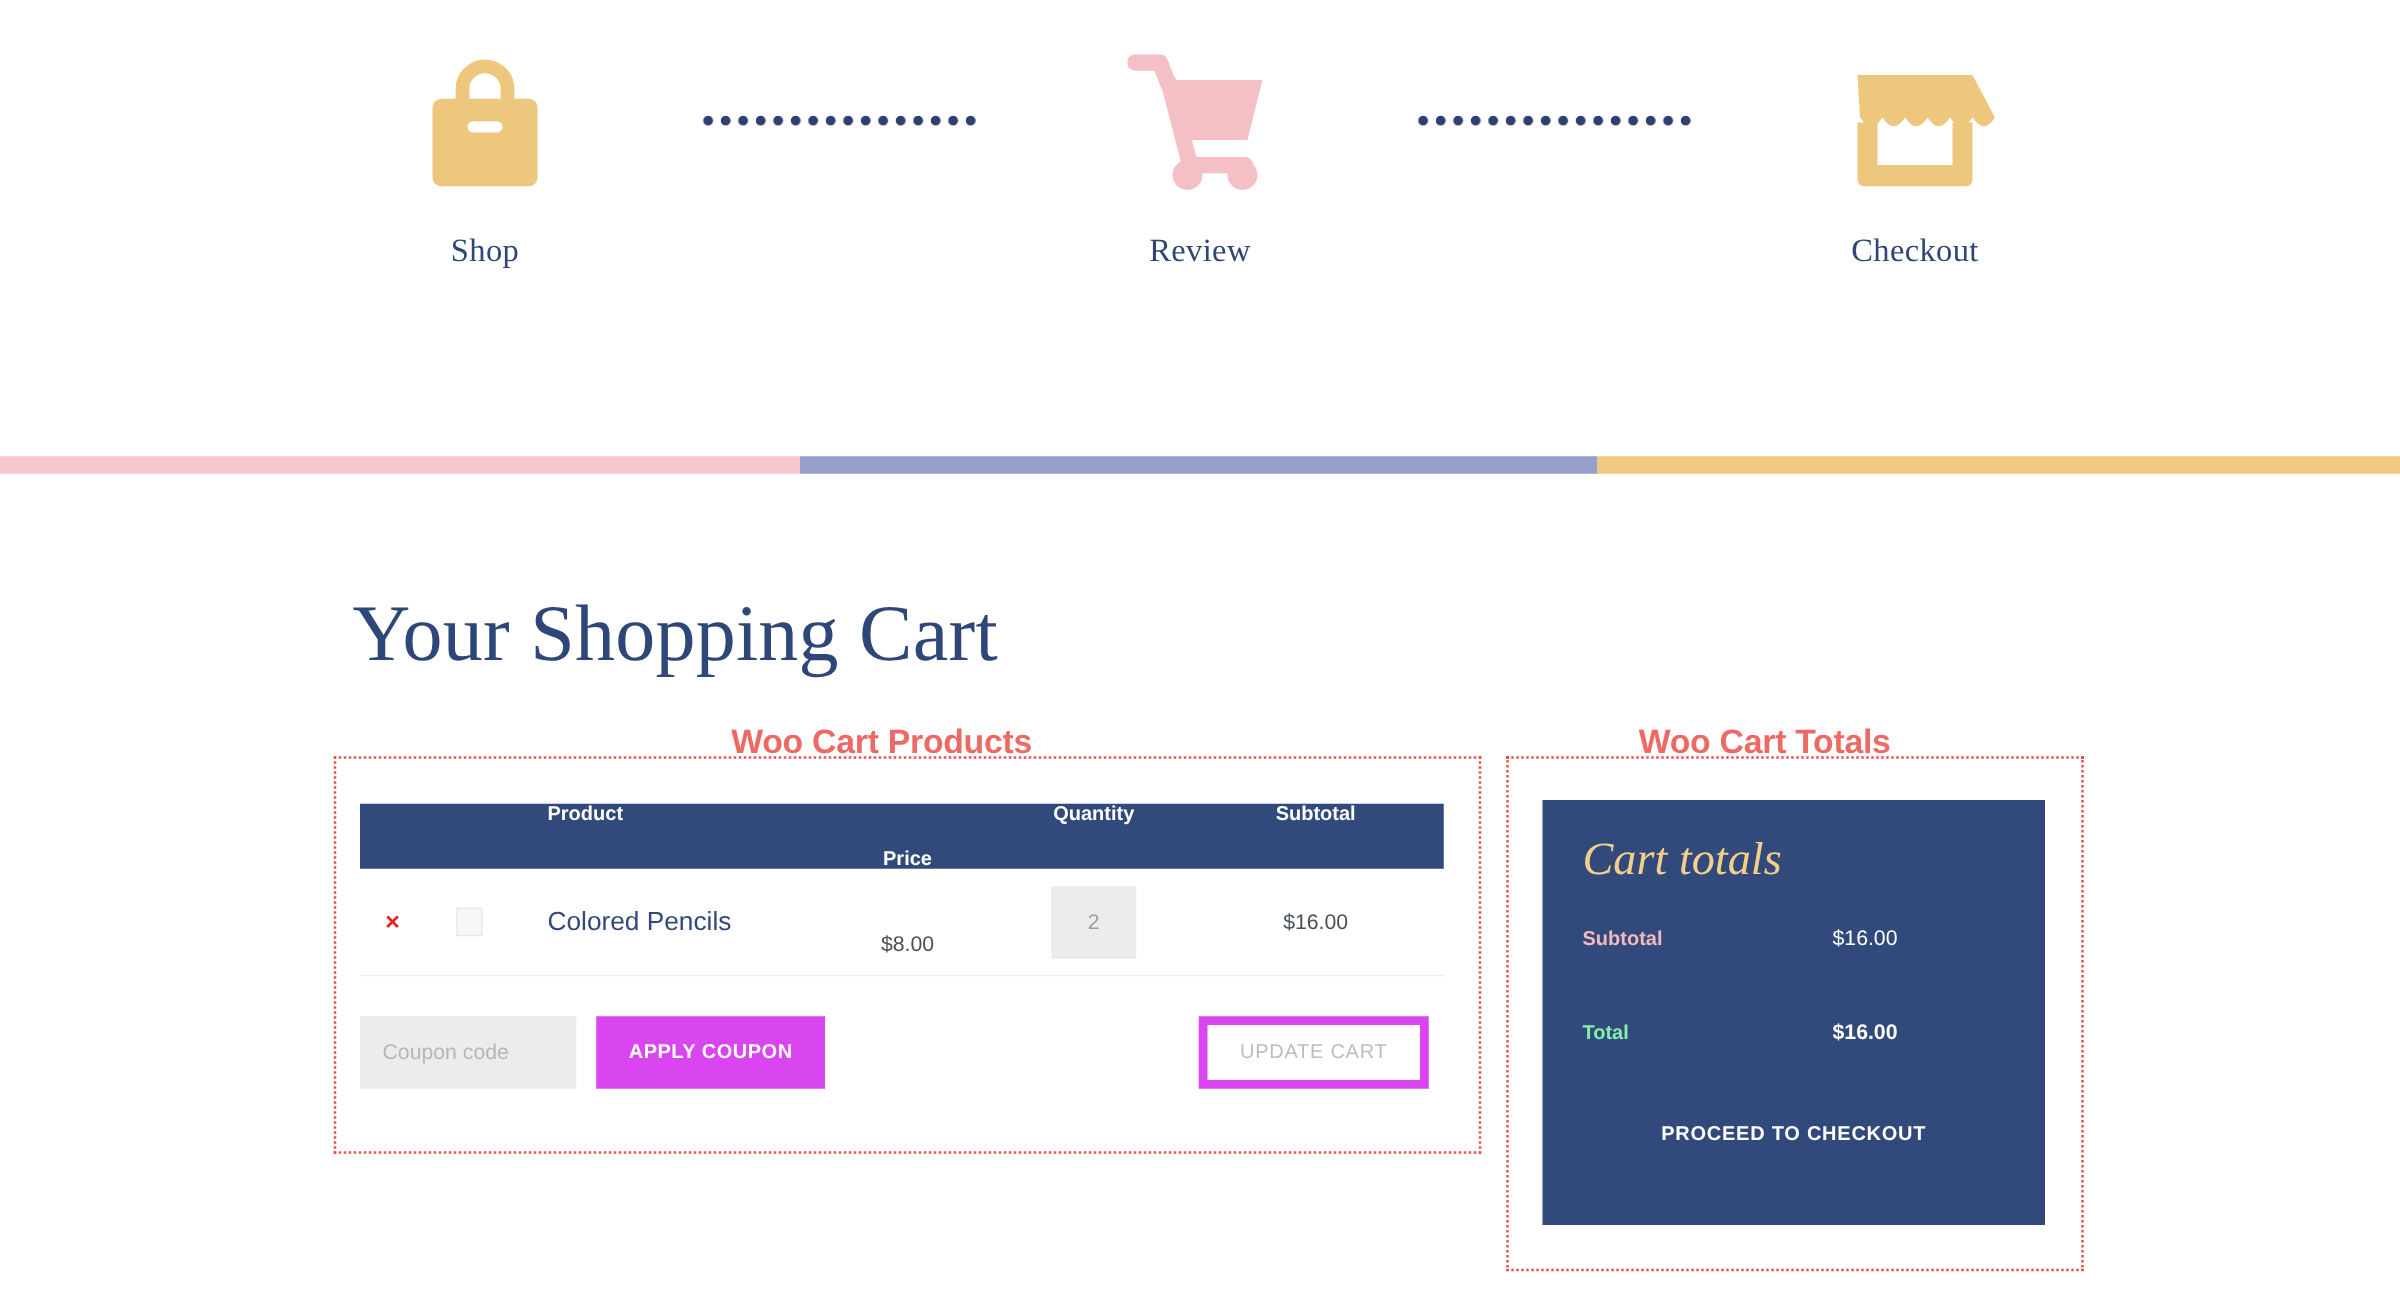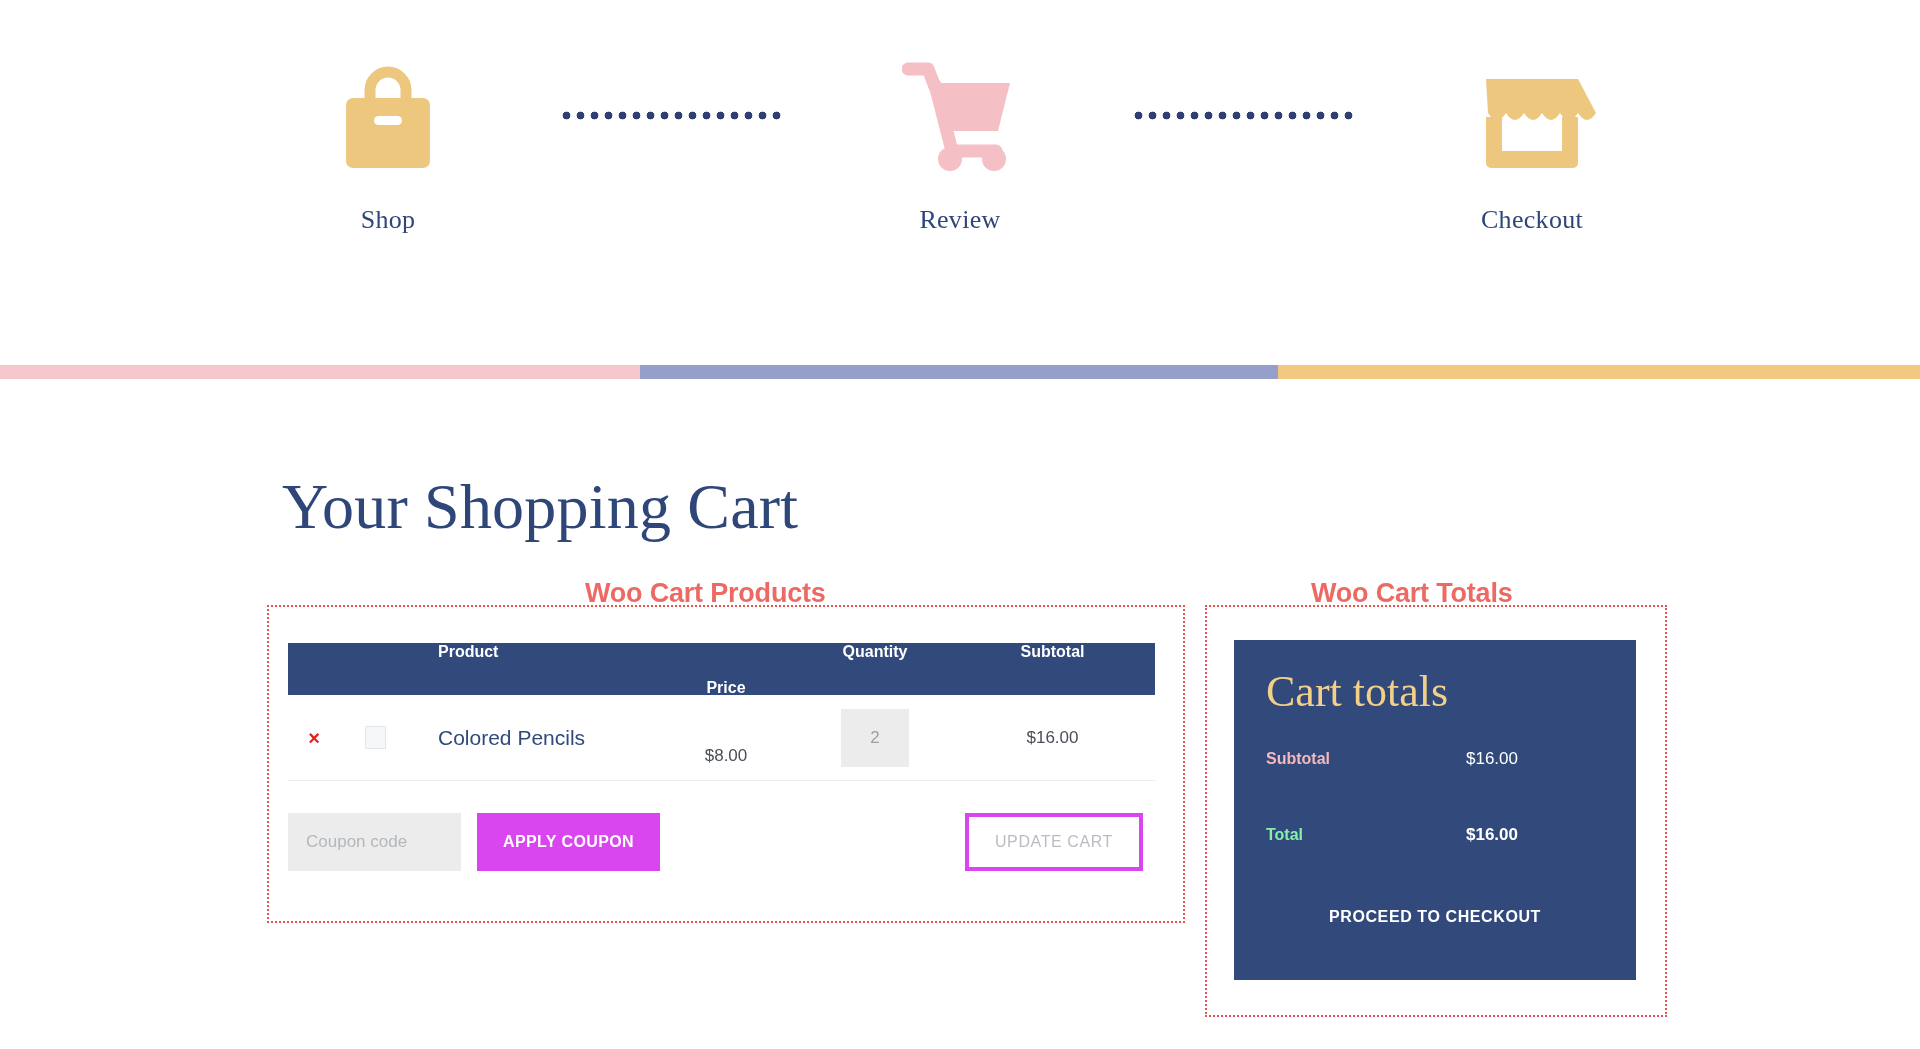--- a/index.html
+++ b/index.html
@@ -14,21 +14,21 @@
   
   .steps-wrap {
     position: relative;
     width: 1920px;
     height: 370px;
   }
   .steps {
     display: flex;
     align-items: flex-start;
     justify-content: center;
-    padding-top: 55px;
+    padding-top: 36px;
   }
   .step {
     width: 252px;
     display: flex;
     flex-direction: column;
     align-items: center;
   }
   .step-icon {
     height: 120px;
     display: flex;
@@ -201,45 +201,46 @@
     font-weight: bold;
     letter-spacing: .4px;
     cursor: pointer;
     margin-left: 16px;
     font-family: "Liberation Sans", sans-serif;
   }
   .update-btn {
     height: 58px;
     background: #ffffff;
     color: #b9bdc2;
-    border: 4px solid #d946ef;
+    border: 7px solid #d946ef;
     padding: 0 26px;
     font-size: 16px;
     letter-spacing: .6px;
     margin-left: auto;
     margin-right: 12px;
     font-family: "Liberation Sans", sans-serif;
   }
 
   
   .totals-panel {
     position: absolute;
     left: 1234px;
     top: 640px;
     width: 402px;
     height: 340px;
     background: #31497b;
     padding: 26px 32px;
   }
   .totals-title {
     font-family: "Liberation Serif", serif;
-    font-size: 44px;
+    font-size: 37px;
     color: #f2d08a;
     margin: 0 0 32px 0;
     font-weight: 400;
+    font-style: italic;
   }
   .totals-line {
     display: flex;
     align-items: baseline;
     margin-bottom: 20px;
   }
   .tl-label { width: 200px; font-size: 16px; font-weight: bold; }
   .tl-label.sub   { color: #f5b9bd; }
   .tl-label.total { color: #86efac; margin-top: 37px; }
   .tl-val  { color: #ffffff; font-size: 17px; }

